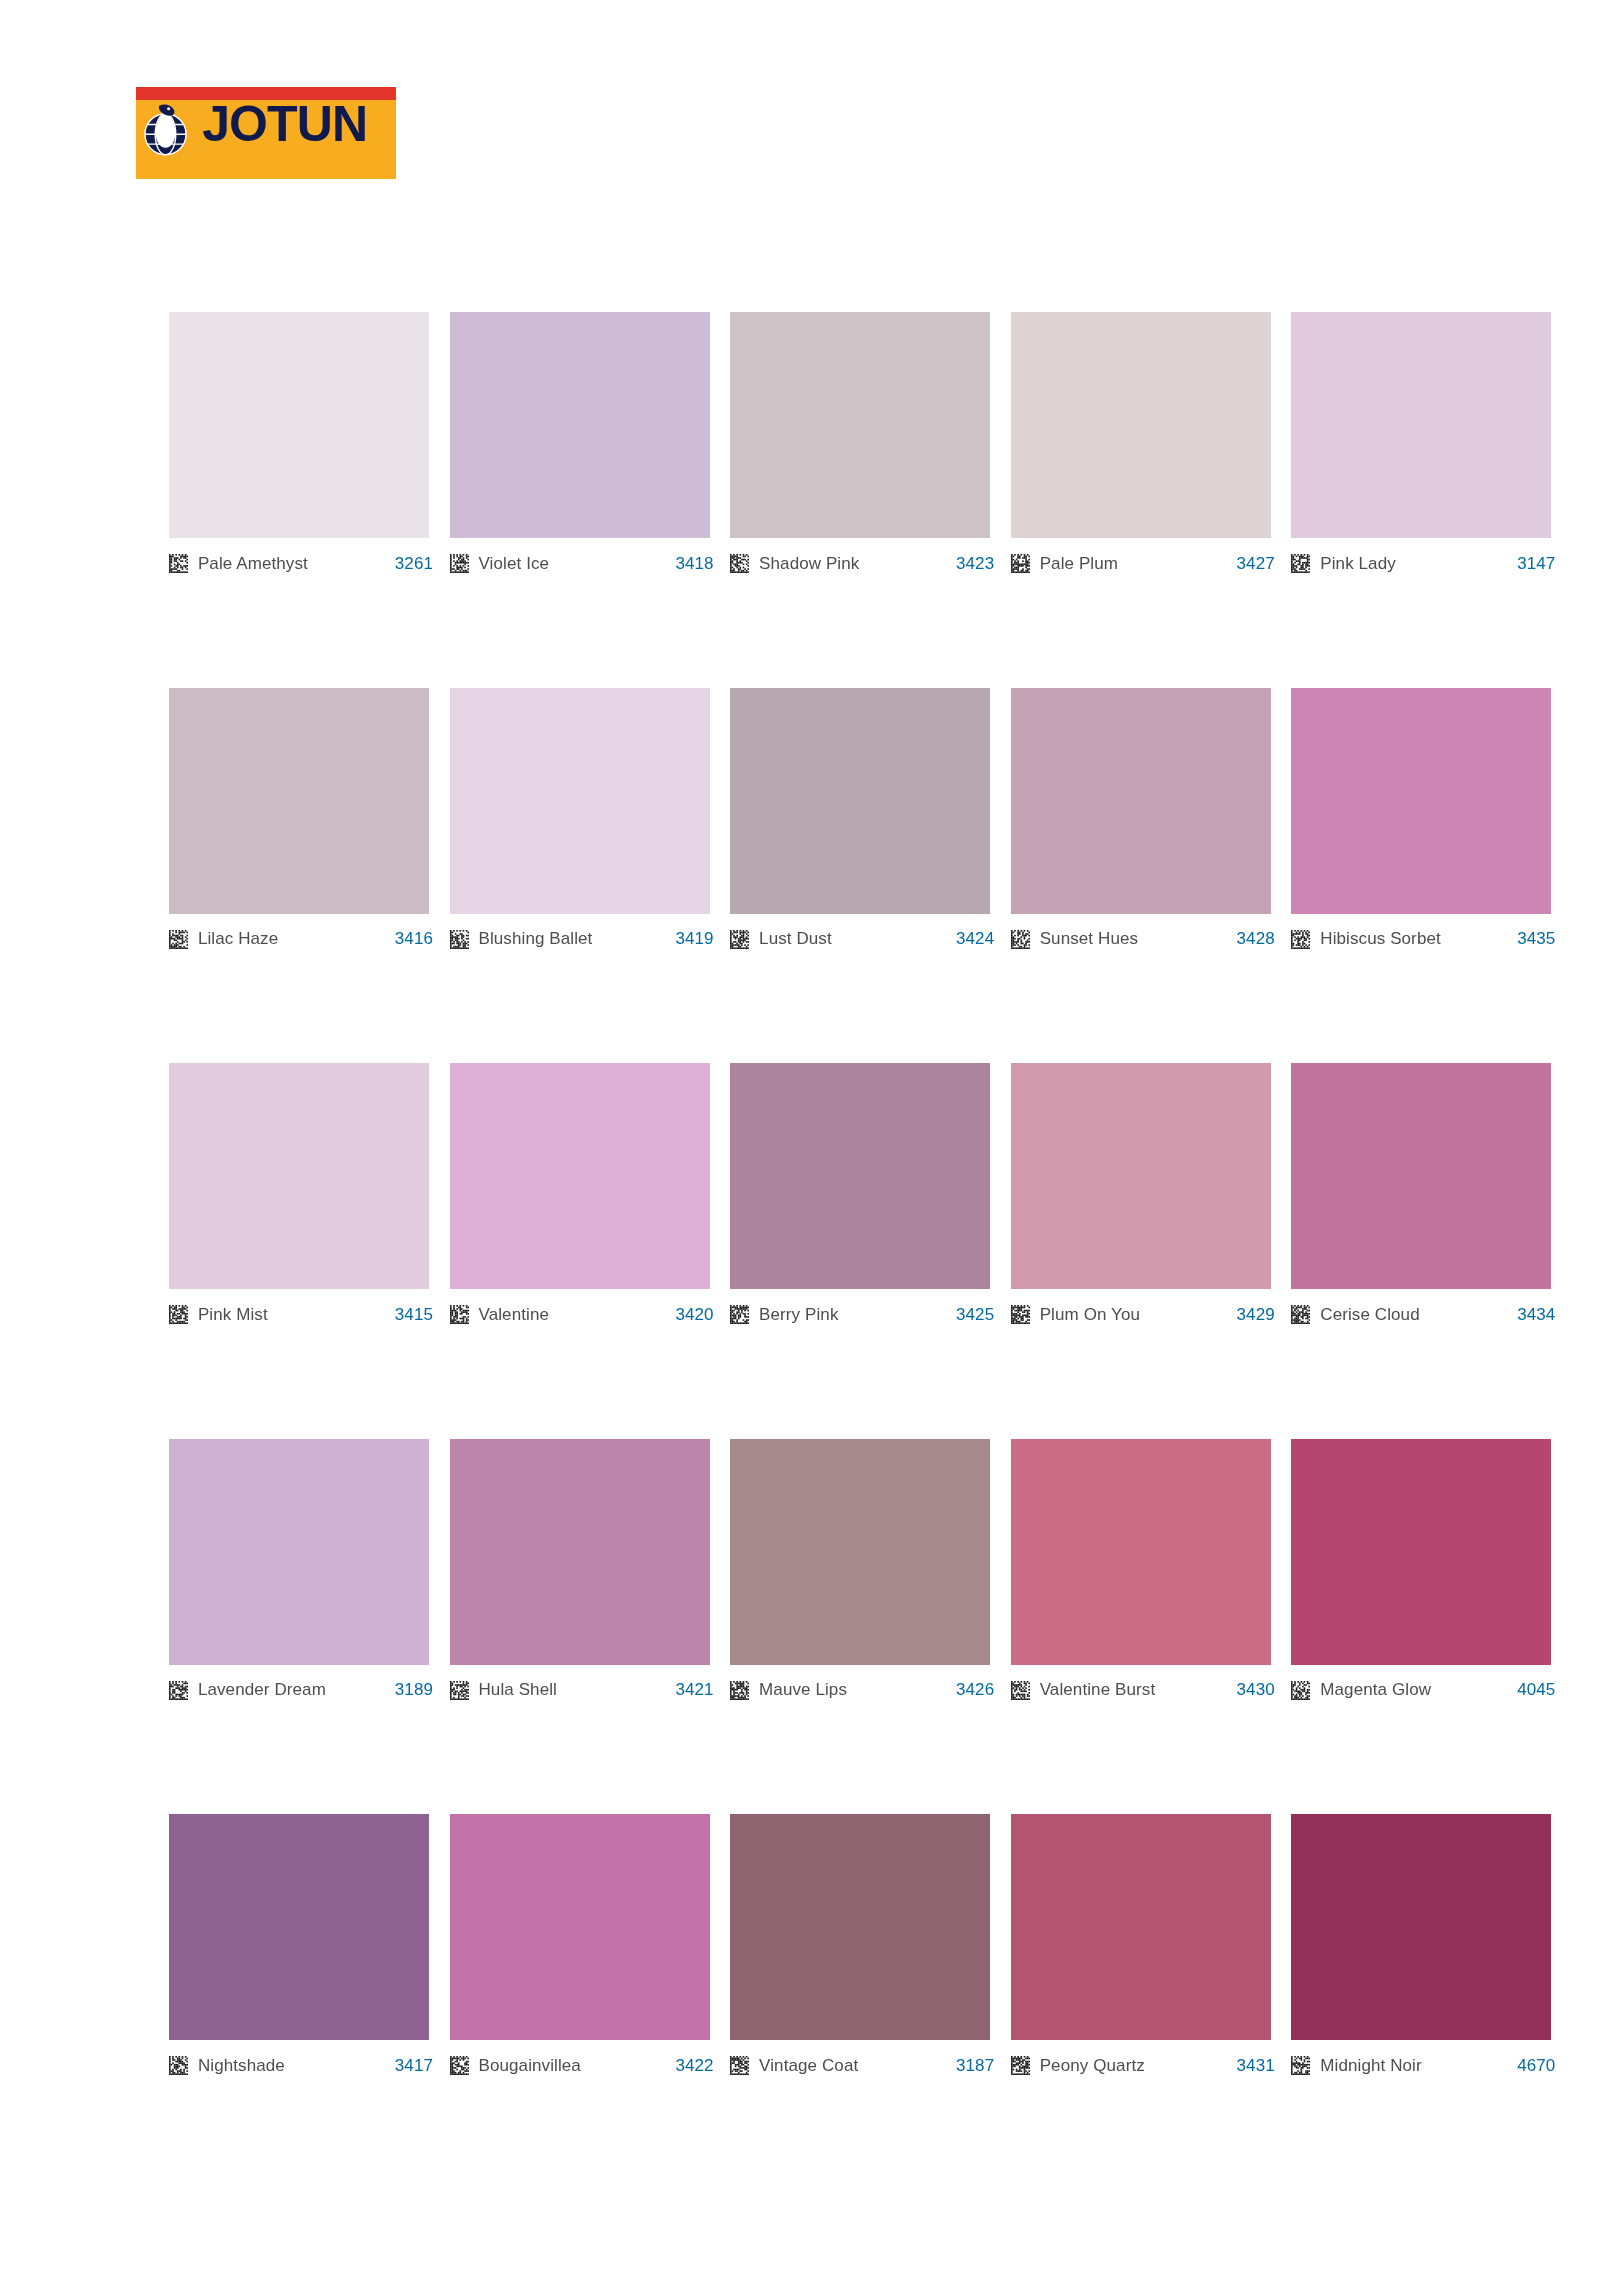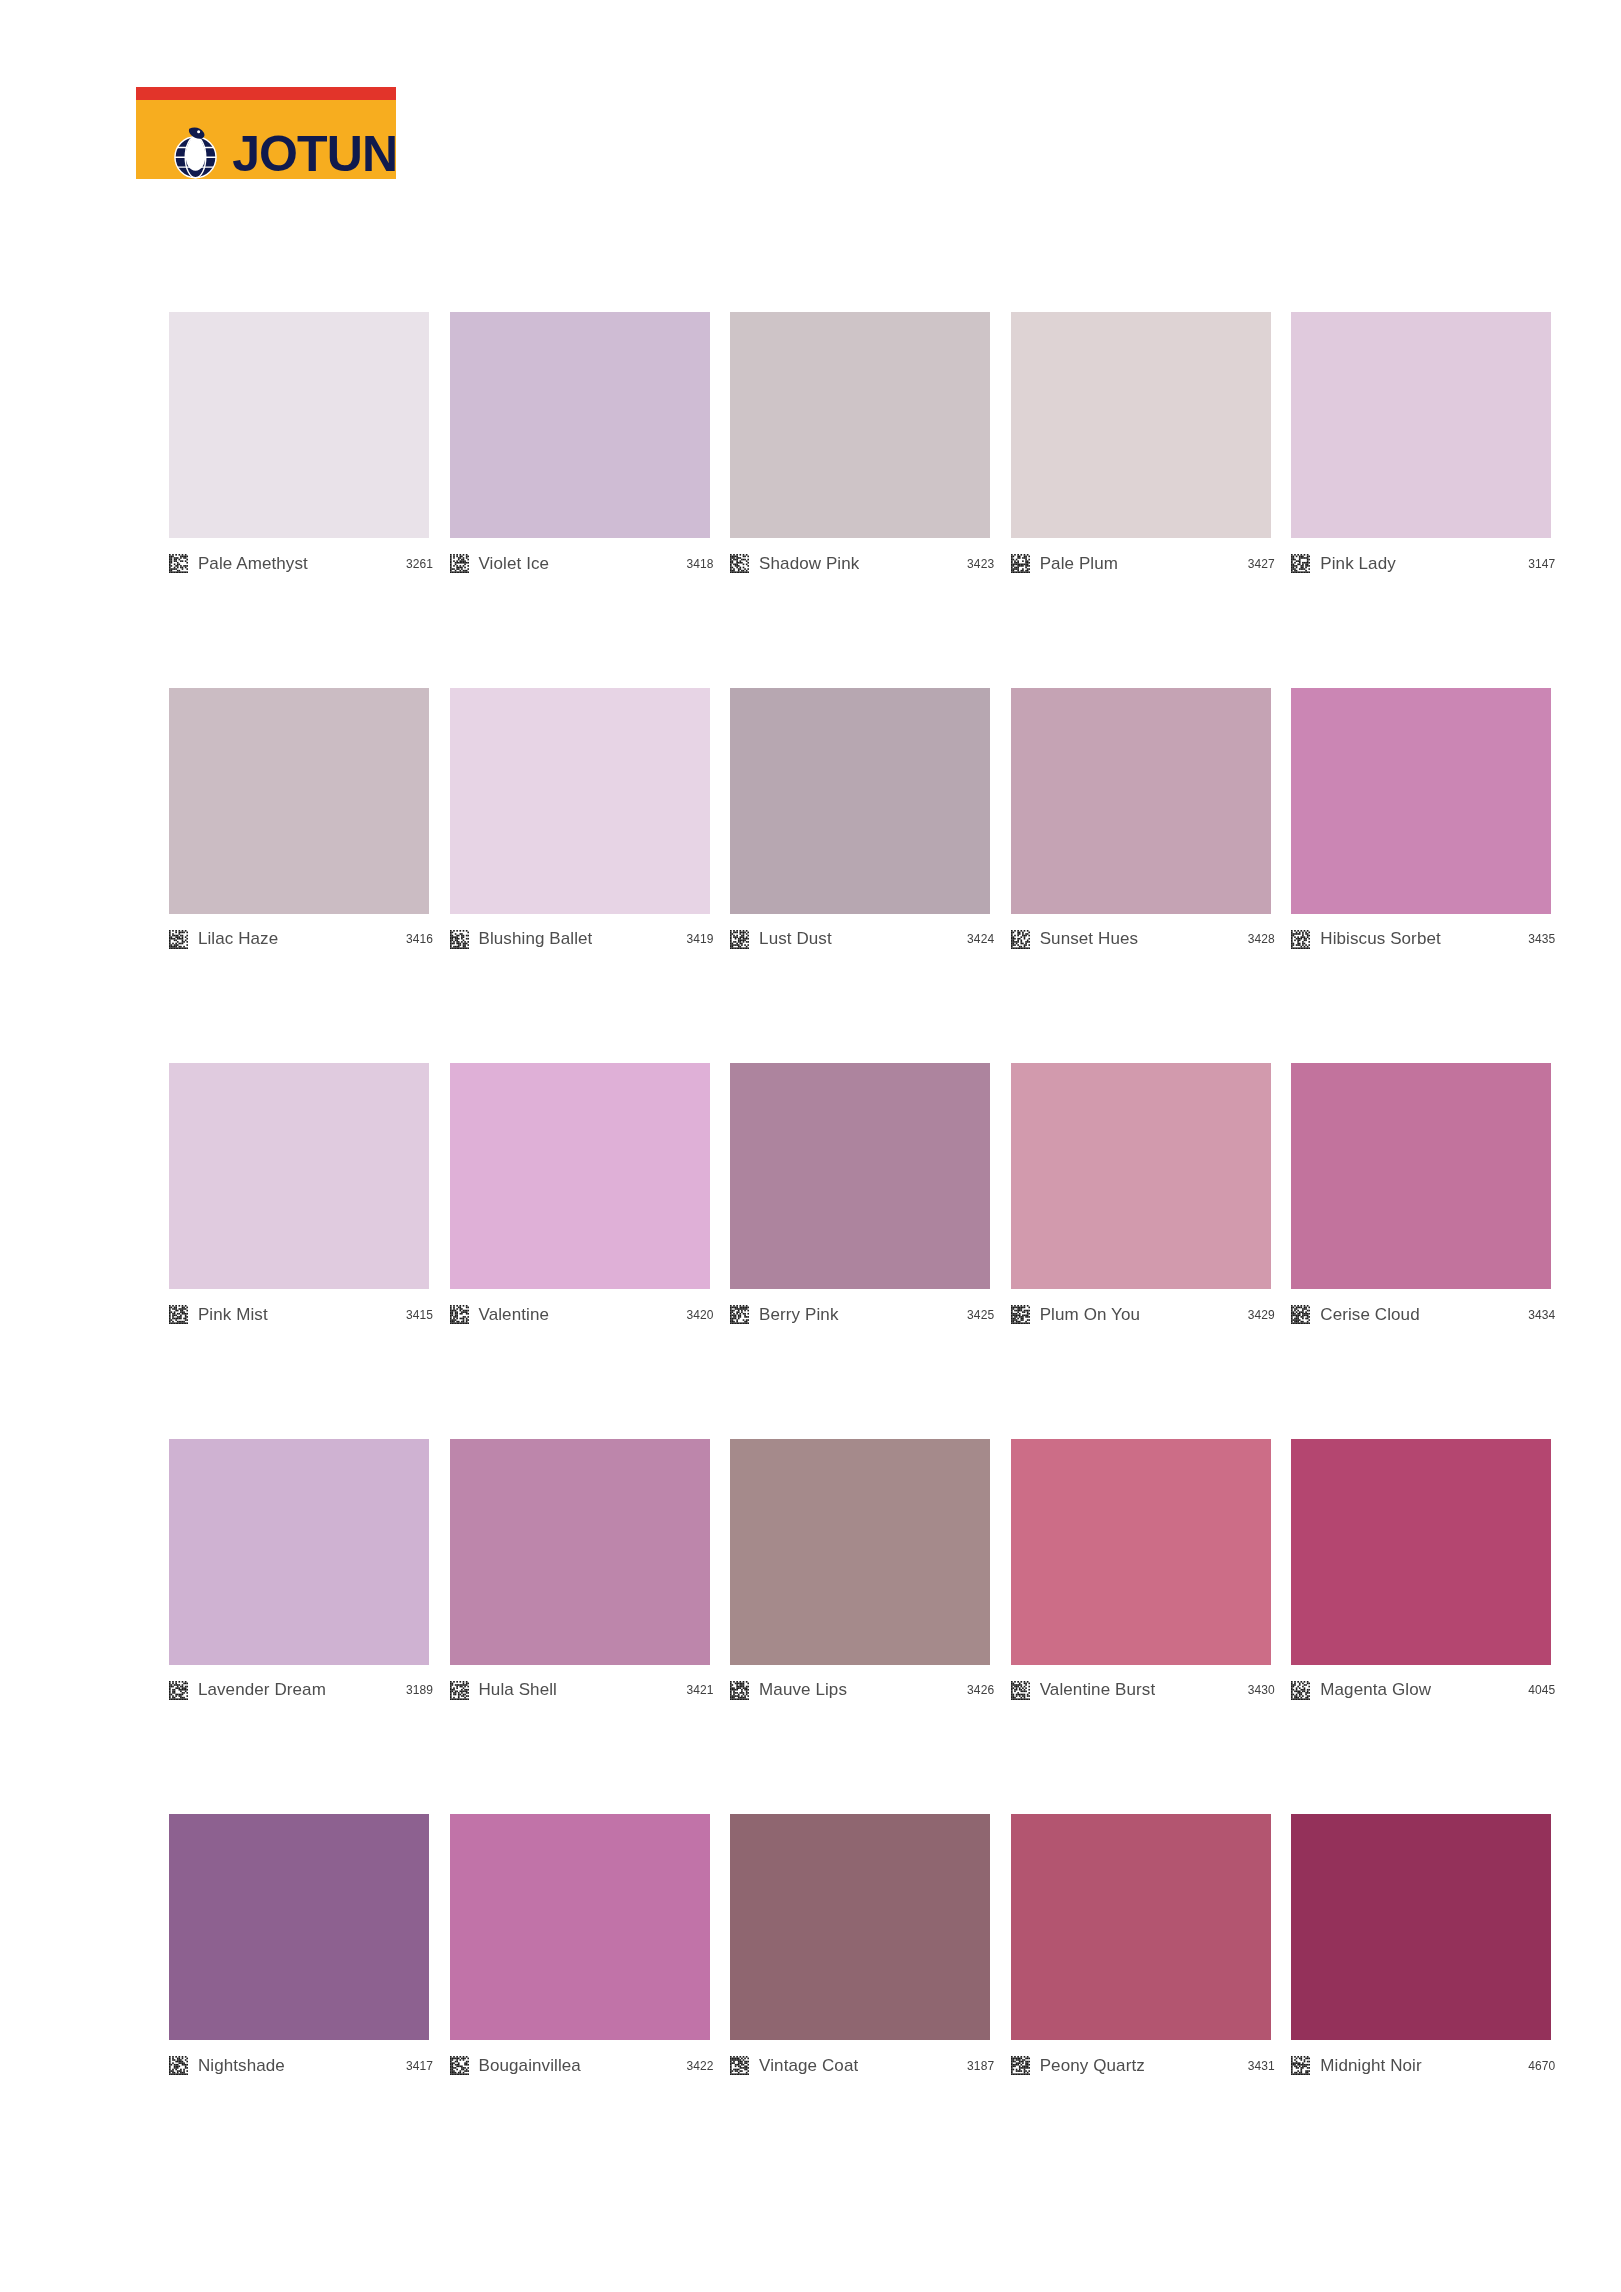--- a/index.html
+++ b/index.html
@@ -39,22 +39,22 @@
     width: 100%;
     height: 13.4px;
     background: #e2342a;
   }
   .logo-inner {
     position: absolute;
     left: 0; top: 13.4px;
     width: 100%;
     height: calc(100% - 13.4px);
     display: flex;
-    align-items: flex-end;
-    padding-left: 30px;
+    align-items: flex-start;
+    padding-left: 0;
   }
   .logo-mark {
     width: 59px;
     height: 56px;
     position: relative;
     flex: 0 0 auto;
     margin-right: 7.2px;
   }
   .logo-word {
     font-family: "Liberation Sans", sans-serif;
@@ -108,22 +108,22 @@
   .c-name {
     font-size: 17px;
     color: #4d4d4d;
     margin-left: 9.9px;
     white-space: nowrap;
     overflow: hidden;
     letter-spacing: 0.1px;
   }
 
   .c-code {
-    font-size: 12px;
-    color: #404040;
+    font-size: 17px;
+    color: #0369a1;
     margin-left: auto;
     white-space: nowrap;
     letter-spacing: 0.1px;
   }
 </style>
 </head>
 <body>
 
 <div class="logo-wrap">
   <div class="logo-box">

